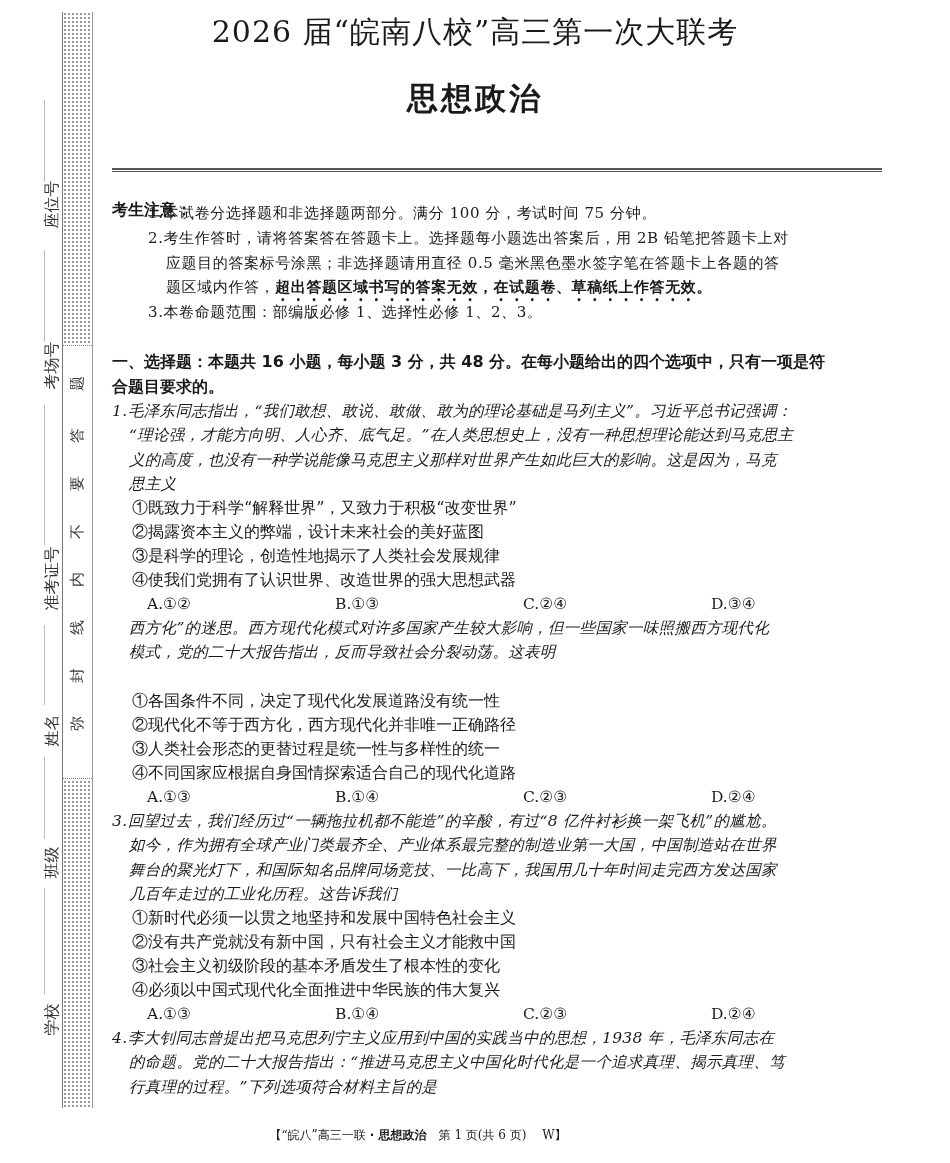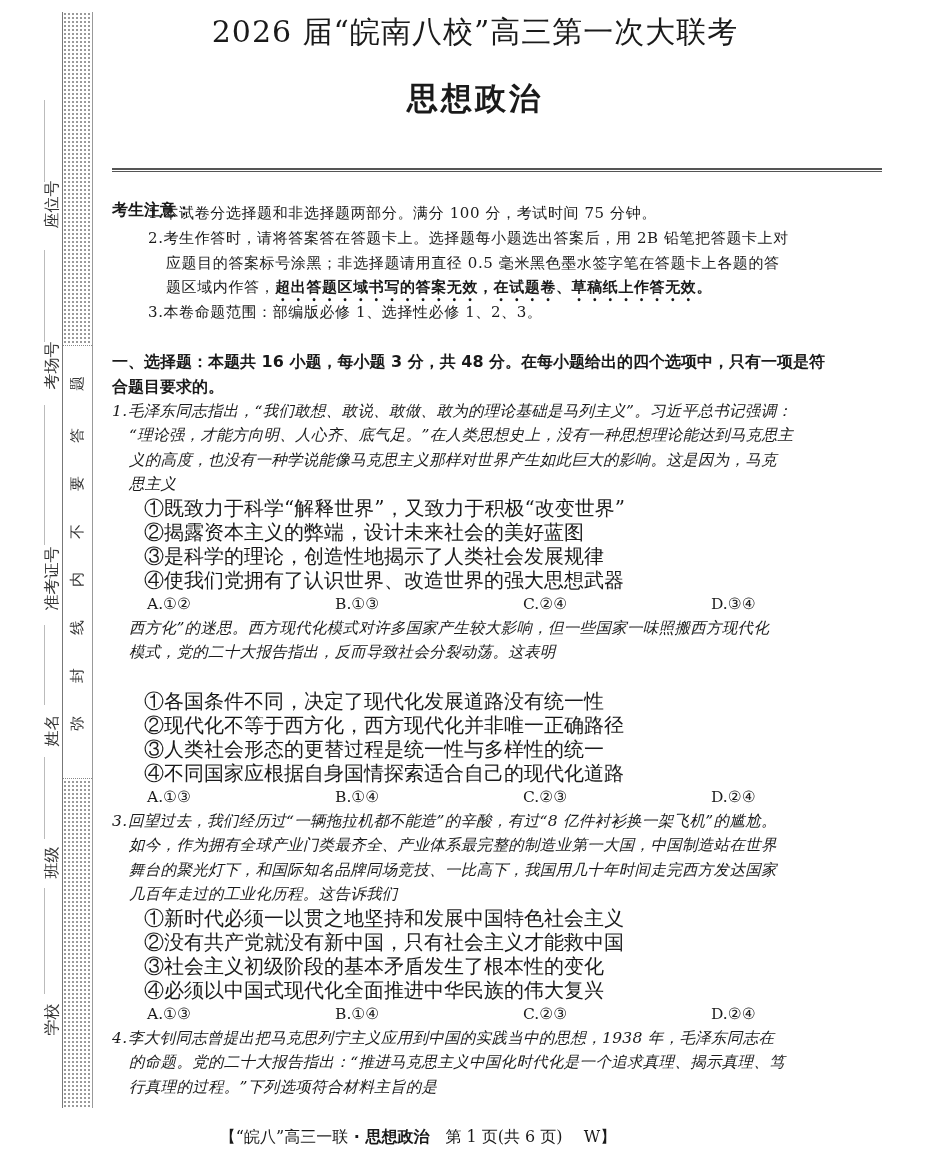--- a/index.html
+++ b/index.html
@@ -36,25 +36,25 @@
   .notice-item .cont { padding-left:18px; display:block; }
   .bold-dot { font-weight:bold; font-family:"DejaVu Sans","Liberation Sans",sans-serif;
     text-emphasis:dot; -webkit-text-emphasis:dot; text-emphasis-position:under; -webkit-text-emphasis-position:under; }
 
   
   .section-heading { position:absolute; left:112px; top:350px; width:774px; font-size:16px; line-height:24.5px;
     font-weight:bold; font-family:"DejaVu Sans","Liberation Sans",sans-serif; }
   .q-stem { position:absolute; left:112px; width:774px; font-size:15.5px; line-height:24.3px; letter-spacing:0.3px; text-align:justify;font-style:italic; }
   .q-stem .num { display:inline-block; width:16px; }
   .q-indent { padding-left:17px; }
-  .q-opt { position:absolute; left:144px; font-size:20px; line-height:24px; }
+  .q-opt { position:absolute; left:132px; font-size:16px; line-height:24px; }
   .q-choices { position:absolute; left:147px; width:720px; font-size:15.5px; line-height:24px; }
   .q-choices span { position:absolute; top:0; white-space:nowrap; }
 
-  .footer { position:absolute; left:0; width:836px; top:1127px; text-align:center; font-size:16px; }
+  .footer { position:absolute; left:0; width:836px; top:1127px; text-align:center; font-size:12px; }
   .footer .b { font-weight:bold; font-family:"DejaVu Sans","Liberation Sans",sans-serif; }
 </style>
 </head>
 <body>
 
 <div class="binding-strip"></div>
 <div class="seal-box">
   <div class="seal-char" style="top:28px">题</div>
   <div class="seal-char" style="top:80px">答</div>
   <div class="seal-char" style="top:128px">要</div>

